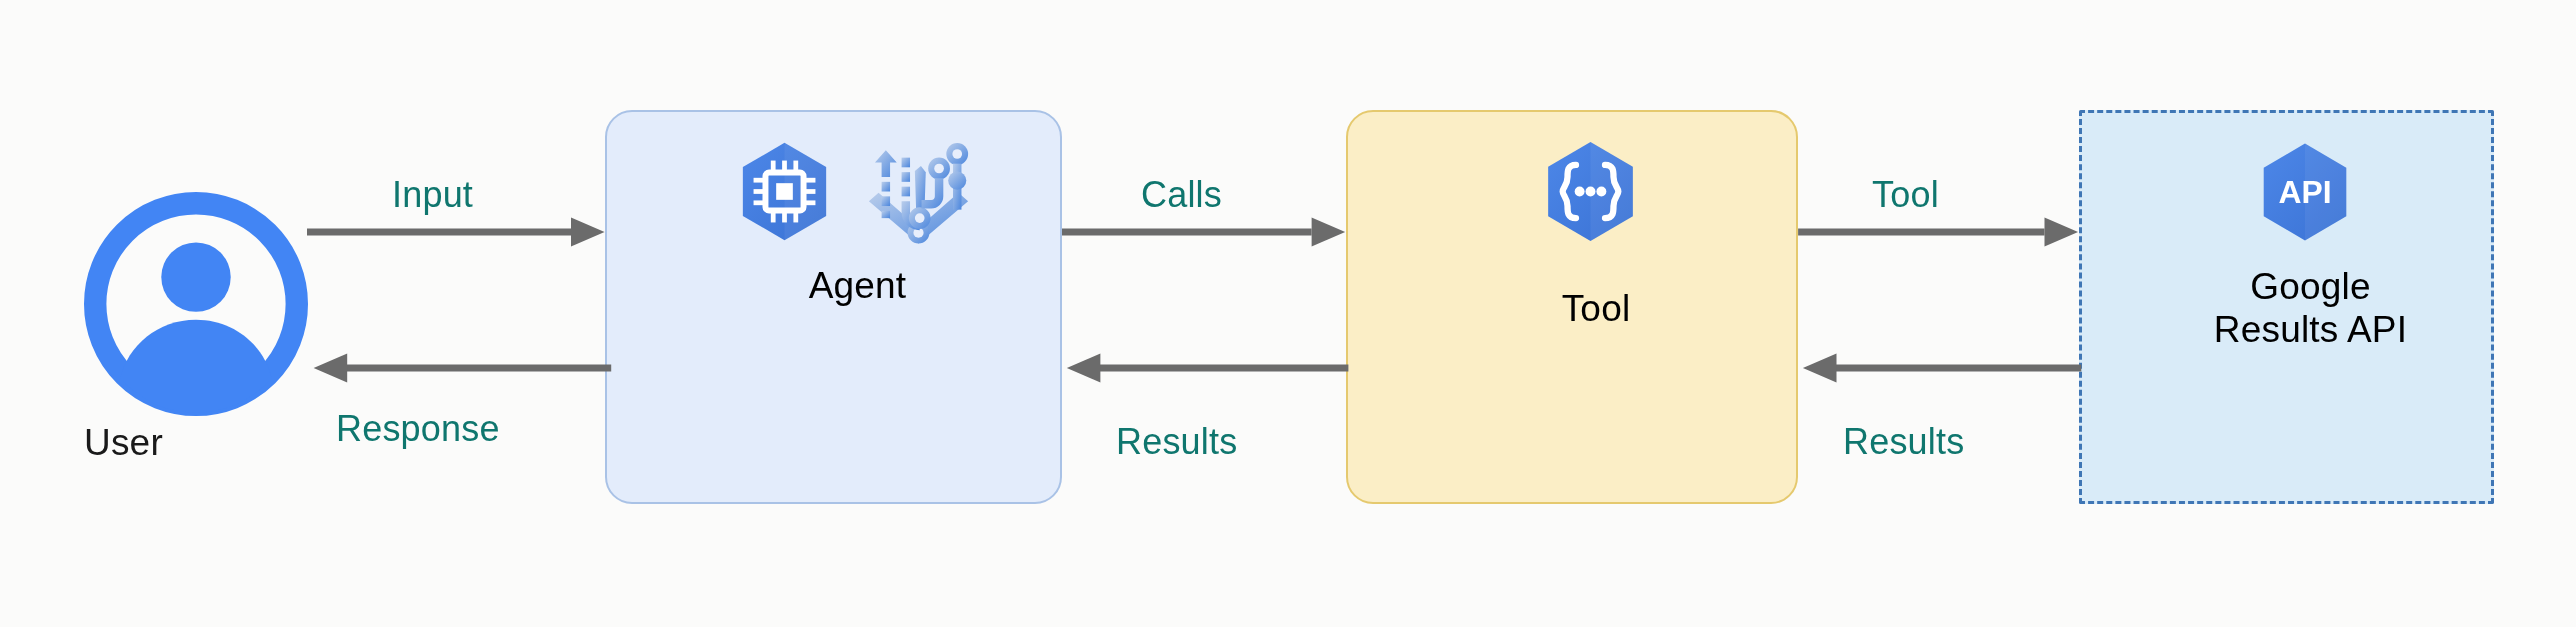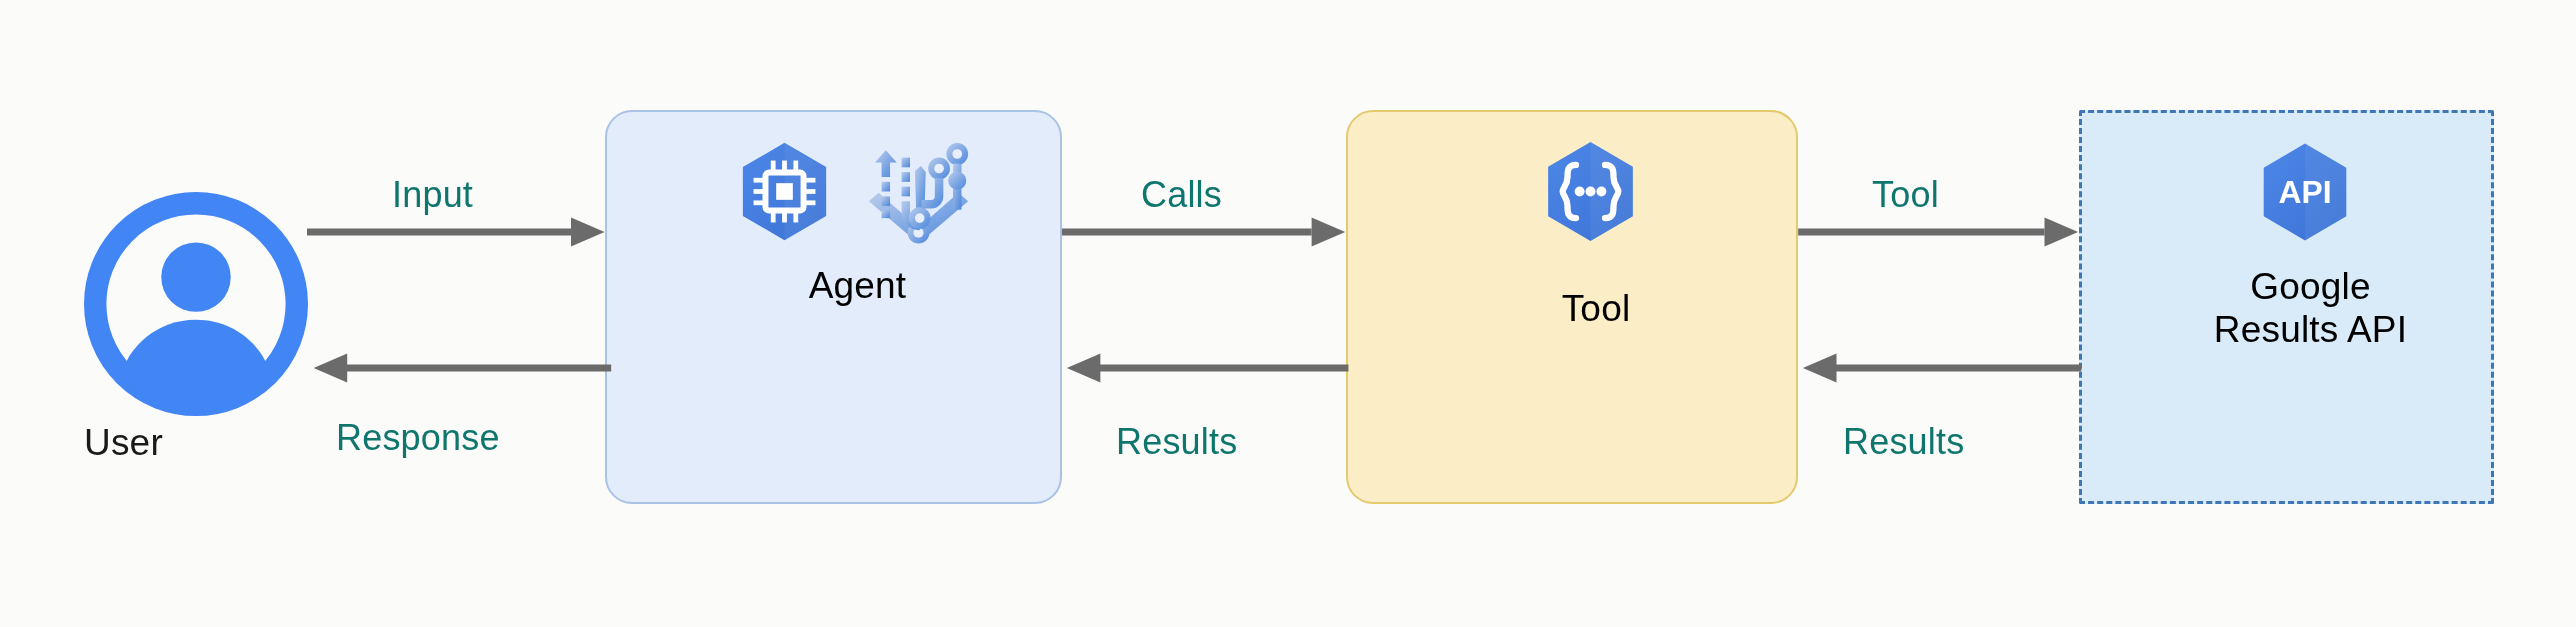--- a/index.html
+++ b/index.html
@@ -262,21 +262,21 @@
     </svg>
   </div>
   <div class="edge-label" style="left:392px; top:158px;">Input</div>
 
   <div class="conn" style="left:308px; top:352px;">
     <svg width="304" height="32" viewBox="0 0 378 40" xmlns="http://www.w3.org/2000/svg">
       <line x1="46" y1="20" x2="378" y2="20" stroke="#6b6b6b" stroke-width="9"></line>
       <path d="M48 2 L6 20 L48 38 Z" fill="#6b6b6b"></path>
     </svg>
   </div>
-  <div class="edge-label" style="left:336px; top:401px;">Response</div>
+  <div class="edge-label" style="left:336px; top:392px;">Response</div>
 
   <div class="conn" style="left:1061px; top:216px;">
     <svg width="290" height="32" viewBox="0 0 360 40" xmlns="http://www.w3.org/2000/svg">
       <line x1="0" y1="20" x2="312" y2="20" stroke="#6b6b6b" stroke-width="9"></line>
       <path d="M312 2 L354 20 L312 38 Z" fill="#6b6b6b"></path>
     </svg>
   </div>
   <div class="edge-label" style="left:1141px; top:158px;">Calls</div>
 
   <div class="conn" style="left:1061px; top:352px;">

